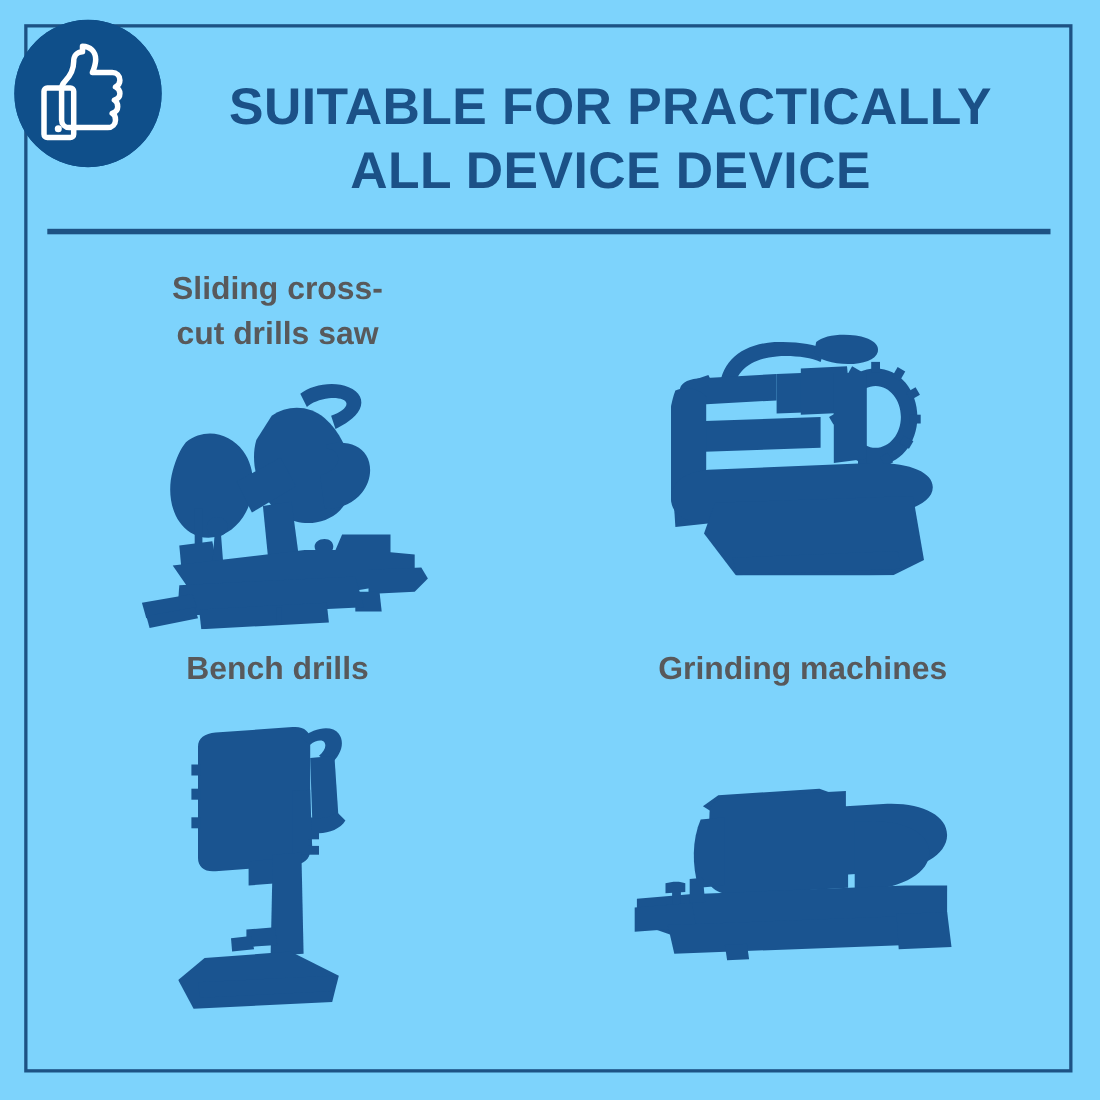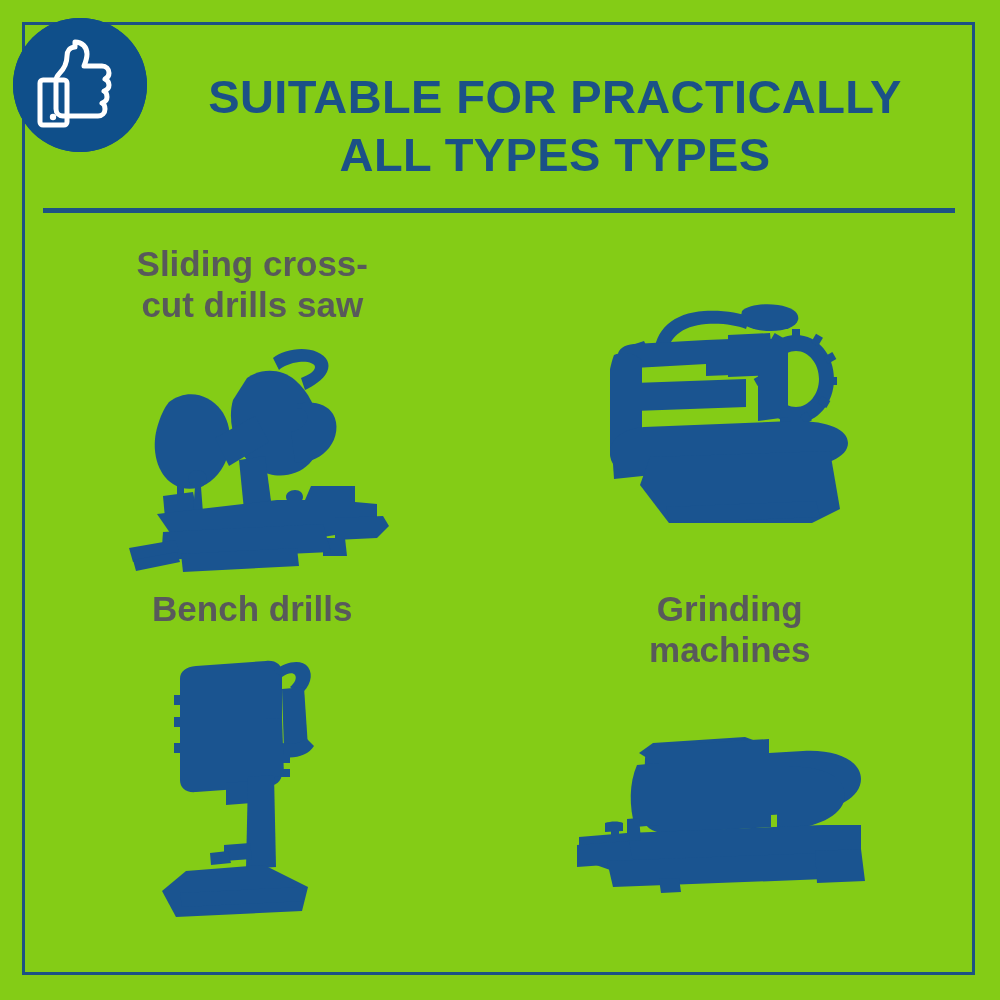--- a/index.html
+++ b/index.html
@@ -9,21 +9,21 @@
     height: 1000px;
     background: #ffffff;
     font-family: "Liberation Sans", sans-serif;
     overflow: hidden;
   }
 
   #stage {
     position: relative;
     width: 1000px;
     height: 1000px;
-    background: #84cc16;
+    background: #7dd3fc;
   }
 
   
   .frame {
     position: absolute;
     left: 22px;
     top: 22px;
     width: 953px;
     height: 953px;
     border: 3px solid #1d5284;
@@ -88,21 +88,21 @@
   }
   .cell {
     position: relative;
     display: flex;
     flex-direction: column;
     align-items: center;
   }
   .cell-label {
     font-family: "Liberation Sans", sans-serif;
     font-weight: bold;
-    font-size: 35px;
+    font-size: 29px;
     line-height: 41px;
     color: #58595b;
     text-align: center;
     max-width: 290px;
   }
   .cell-art {
     flex: 1 1 auto;
     display: flex;
     align-items: center;
     justify-content: center;
@@ -147,21 +147,21 @@
                c 2 -5 3 -9 3 -12
                c 0 -7 -5 -12 -12 -12 z" fill="none" stroke="#ffffff" stroke-width="5" stroke-linejoin="round"></path>
 
       <rect x="27" y="62" width="27" height="45" rx="3" ry="3" fill="none" stroke="#ffffff" stroke-width="5"></rect>
       <circle cx="40" cy="99" r="3.2" fill="#ffffff"></circle>
     </svg>
   </div>
 
   <div class="title-block">
     <div class="title-line">SUITABLE FOR PRACTICALLY</div>
-    <div class="title-line">ALL TYPES TYPES</div>
+    <div class="title-line">ALL DEVICE DEVICE</div>
   </div>
 
   <div class="divider"></div>
 
   <div class="grid">
 
     <div class="cell r1 c1">
       <div class="cell-label">
         <div>Sliding cross-</div>
         <div>cut drills saw</div>

